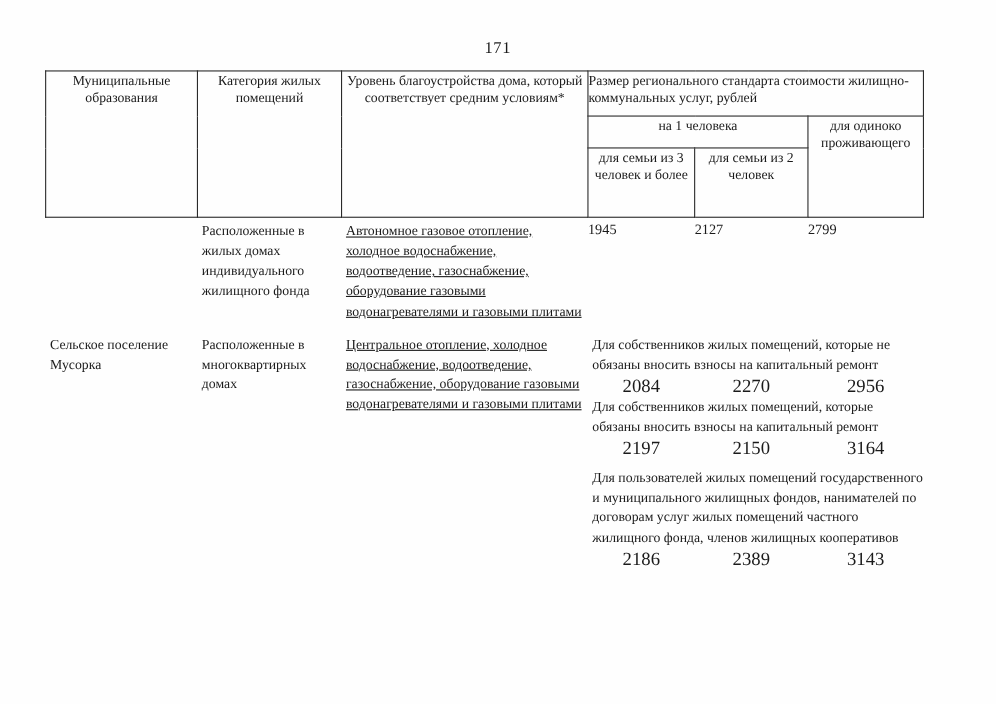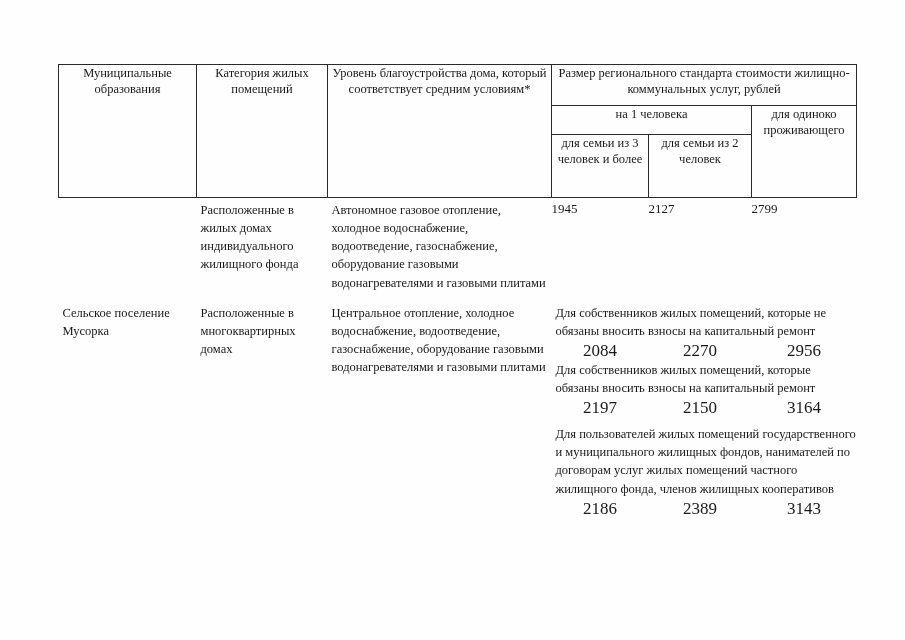--- a/index.html
+++ b/index.html
@@ -28,21 +28,21 @@
     left: 0;
     width: 905px;
     text-align: center;
     font-size: 15px;
     letter-spacing: 0.5px;
   }
 
   
   .tbl {
     position: absolute;
-    left: 58px;
+    left: 41px;
     top: 64px;
     width: 798px;
     border-collapse: collapse;
     table-layout: fixed;
     font-size: 12.5px;
   }
   .tbl td {
     vertical-align: top;
     padding: 0;
   }
@@ -55,38 +55,38 @@
     padding: 3px 4px;
     line-height: 1.28;
     font-size: 12.5px;
   }
   .hdr-tall {
     height: 130px;
   }
 
   .hdr-top {
     border: 1px solid #2a2a2a;
-    text-align: center;
+    text-align: left;
     vertical-align: middle;
     padding: 4px 6px;
     line-height: 1.3;
     font-size: 12.5px;
   }
 
   
   .body-cell {
     border: none;
     padding: 2px 6px 2px 4px;
     line-height: 1.45;
     font-size: 12.5px;
     vertical-align: top;
   }
   .body-cell.left-pad-col1 { padding-left: 4px; }
   .body-cell.col2 { padding-left: 4px; }
-  .body-cell.col3 { padding-left: 4px; }
+  .body-cell.col3 { padding-left: 4px; text-decoration: underline; }
 
   .val-cell {
     text-align: left;
     font-size: 13px;
     border: none;
     padding: 0;
     vertical-align: top;
   }
 
   
@@ -115,20 +115,21 @@
   .nv3 { width: 105px; }
 
   .gap-sm { height: 7px; }
   .gap-md { height: 12px; }
 </style>
 </head>
 <body>
 
 <div class="page">
 
+  <div class="page-number">171</div>
 
   <table class="tbl">
     <colgroup>
       <col style="width:138px">
       <col style="width:131px">
       <col style="width:224px">
       <col style="width:97px">
       <col style="width:103px">
       <col style="width:105px">
     </colgroup>

